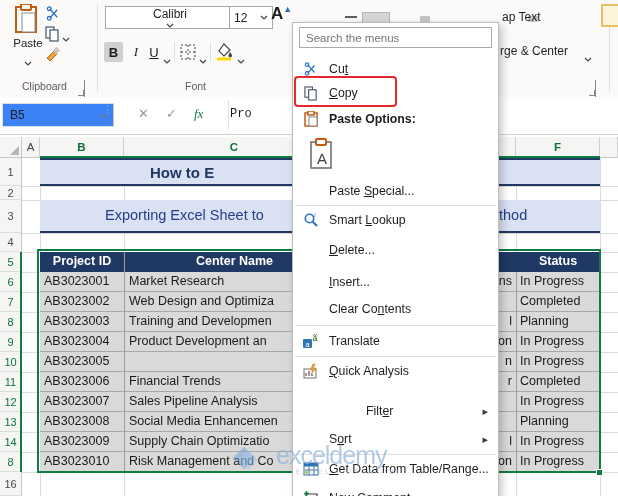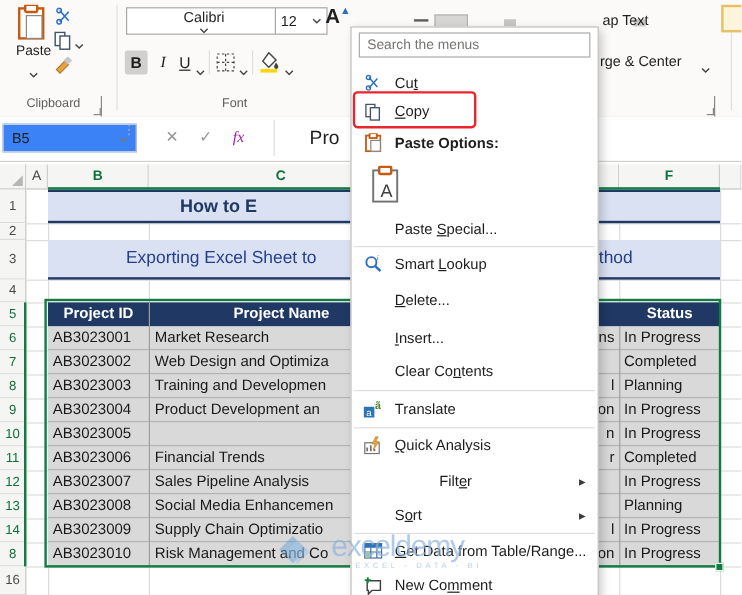--- a/index.html
+++ b/index.html
@@ -175,23 +175,23 @@
   <div class="abs fbar">
     <div class="abs namebox">
       <span>B5</span>
       <svg class="chev" style="position:absolute;right:6px;top:10px;" viewBox="0 0 8 5">
           <polyline points="1,1 4,4 7,1" fill="none" stroke="#777" stroke-width="1.2"></polyline>
         </svg>
     </div>
     <div class="abs" style="left:102px;top:10px;color:#b0aeac;font-size:11px;letter-spacing:0;line-height:5px;">⋮</div>
     <span class="abs fbtn" style="left:138px;top:9px;"><span>✕</span></span>
     <span class="abs fbtn" style="left:166px;top:9px;"><span>✓</span></span>
-    <span class="abs" style="left:194px;top:9px;font-style:italic;color:#a21caf;font-size:13px;font-family:'Liberation Serif',serif;"><span>fx</span></span>
+    <span class="abs" style="left:194px;top:9px;font-style:italic;color:#15803d;font-size:13px;font-family:'Liberation Serif',serif;"><span>fx</span></span>
     <div class="abs vsep" style="left:228px;top:3px;height:30px;"></div>
-    <div class="abs" style="left:258px;top:10px;font-size:16px;"><span>Pro</span></div>
+    <div class="abs" style="left:230px;top:10px;font-size:12px;font-family:Liberation Mono, monospace;"><span>Pro</span></div>
   </div>
 
   <div class="abs" id="gridlines" style="left:0;top:158px;width:618px;height:338px;">
       <div class="abs gridline" style="left: 22px; top: 28px; width: 596px; height: 1px;"></div>
       <div class="abs gridline" style="left: 22px; top: 42px; width: 596px; height: 1px;"></div>
       <div class="abs gridline" style="left: 22px; top: 75px; width: 596px; height: 1px;"></div>
       <div class="abs gridline" style="left: 22px; top: 94px; width: 596px; height: 1px;"></div>
       <div class="abs gridline" style="left: 22px; top: 114px; width: 596px; height: 1px;"></div>
       <div class="abs gridline" style="left: 22px; top: 134px; width: 596px; height: 1px;"></div>
       <div class="abs gridline" style="left: 22px; top: 154px; width: 596px; height: 1px;"></div>
@@ -296,21 +296,21 @@
   </div>
 
   <div class="abs band" style="top:200px;height:33px;border-bottom:2px solid #1f3864;">
     <span class="cellfrag" style="left:65px;top:7px;font-size:14.5px;color:#263d8a;">Exporting Excel Sheet to</span>
     <span class="cellfrag" style="left:459px;top:7px;font-size:14.5px;color:#263d8a;">thod</span>
   </div>
 
   <div class="abs" style="left:40px;top:252px;width:560px;height:220px;">
     <div class="t-headrow abs" style="left:0;top:0;width:560px;height:20px;">
       <span class="t-cell" style="left:0;width:84px;text-align:center;color:#fff;">Project ID</span>
-      <span class="t-cell" style="left:84px;width:221px;text-align:center;color:#fff;">Project Name</span>
+      <span class="t-cell" style="left:84px;width:221px;text-align:center;color:#fff;">Center Name</span>
       <span class="t-cell" style="left:476px;width:84px;text-align:center;color:#fff;">Status</span>
     </div>
     <div id="tablerows">
         <div class="trow" style="top: 20px;">
           <span class="t-cell" style="left: 4px;">AB3023001</span>
           <span class="t-cell" style="left: 89px;">Market Research</span>
           <span class="t-cell" style="left: 390px; width: 82px; text-align: right;">ns</span>
           <span class="t-cell" style="left: 480px;">In Progress</span>
         </div>
         <div class="trow" style="top: 40px;">
@@ -455,21 +455,21 @@
         <div class="mi" style="margin-top: 3px;">
           <span class="mic">
             <svg width="16" height="16" viewBox="0 0 16 16">
               <rect x="1" y="6" width="12" height="9" fill="#fff" stroke="#767171"></rect>
               <path d="M3 13v-3M6 13v-5M9 13v-2" stroke="#767171" stroke-width="1.5"></path>
               <path d="M10 1l-3 6h2.5l-1.5 5 5-7h-2.8l2-4z" fill="#e8a33d" stroke="#c07b28" stroke-width=".5"></path>
             </svg>
           </span>
           <span class="mil"><u>Q</u>uick Analysis</span>
         </div>
-        <div class="mi" style="margin-top: 8px; padding-left: 45px;">
+        <div class="mi" style="margin-top: 18px; padding-left: 45px;">
           <span class="mic"></span>
           <span class="mil">Filt<u>e</u>r</span>
           <span class="marrow">▸</span>
         </div>
         <div class="mi" style="margin-top: 6px;">
           <span class="mic"></span>
           <span class="mil">S<u>o</u>rt</span>
           <span class="marrow">▸</span>
         </div>
         <div class="msep" style="margin-top: 4px;"></div>

